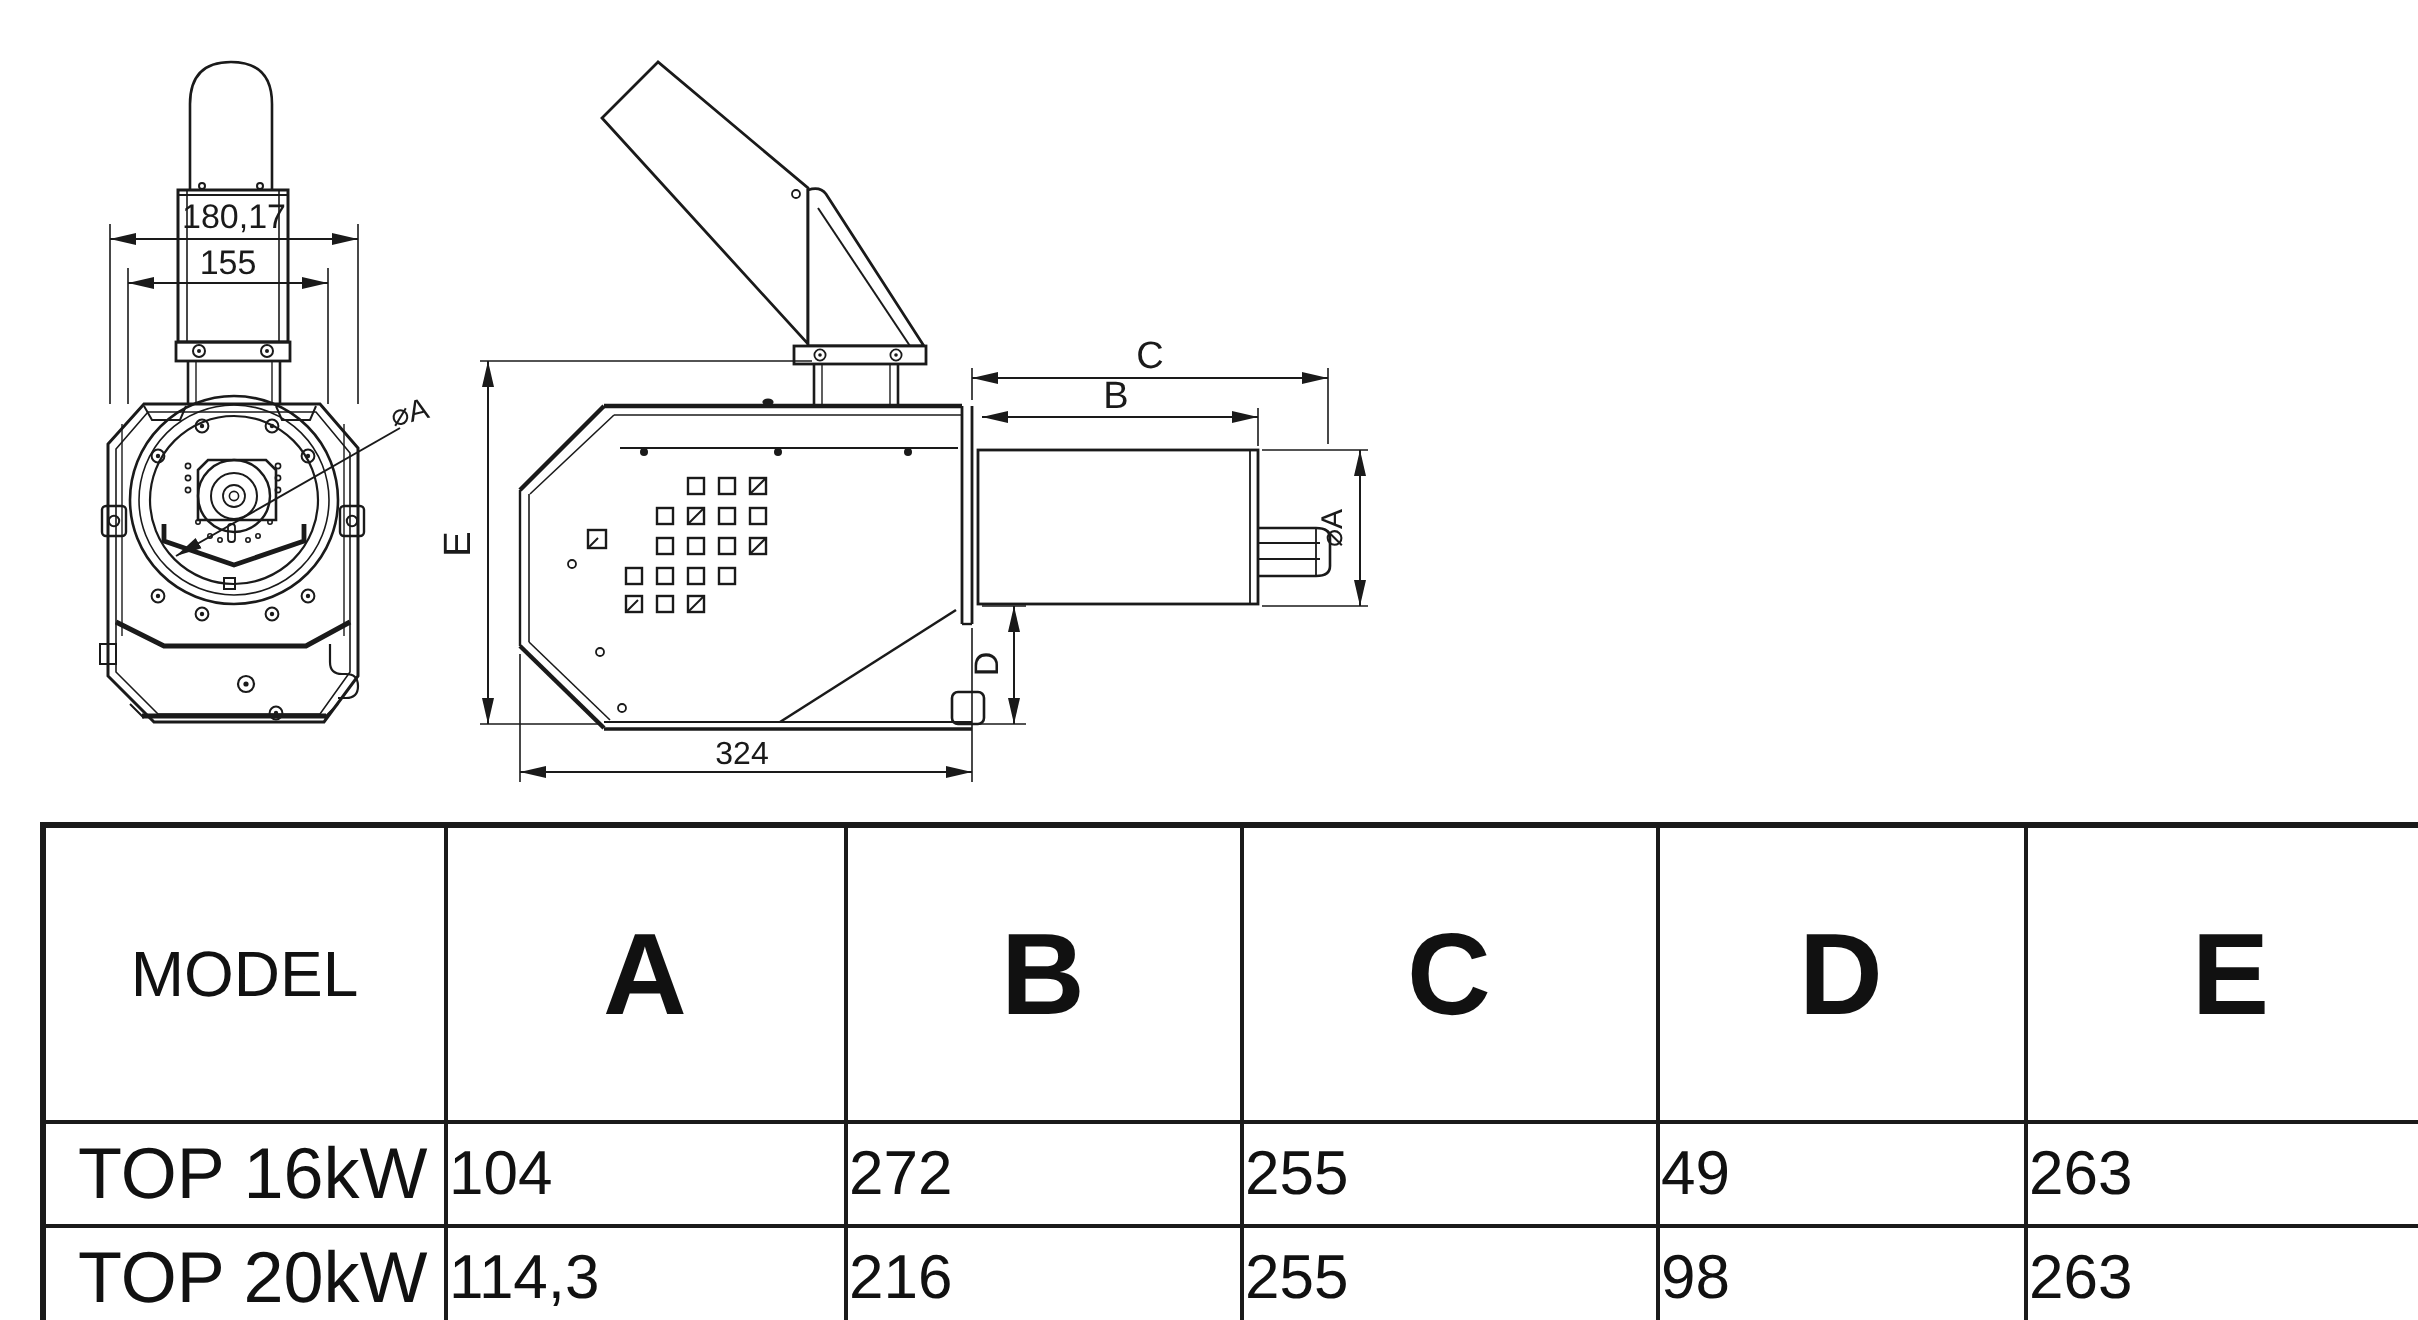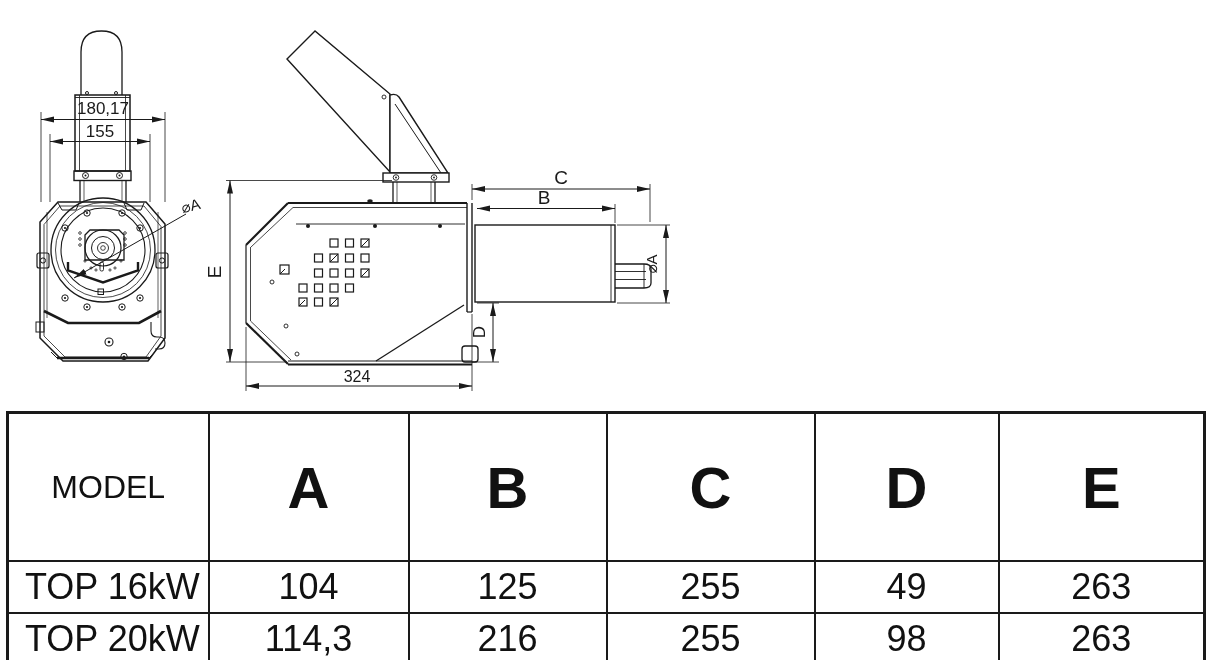--- a/index.html
+++ b/index.html
@@ -1,28 +1,28 @@
 <!DOCTYPE html>
 <html><head>
 <meta charset="utf-8">
 <style>
   html,body{margin:0;padding:0;background:#ffffff;}
   body{width:1209px;height:660px;position:relative;font-family:"Liberation Sans","DejaVu Sans",sans-serif;overflow:hidden;}
-  .stage{position:absolute;left:0;top:0;width:992px;height:660px;background:#fff;}
+  .stage{position:absolute;left:14px;top:0;width:992px;height:660px;background:#fff;}
   svg{display:block;}
   svg text{fill:#1a1a1a;font-family:"Liberation Sans","DejaVu Sans",sans-serif;}
   .spec-table{position:absolute;left:6px;top:397px;border-collapse:collapse;table-layout:fixed;width:1197px;height:256px;background:#fff;margin-top:14px;}
   .spec-table th,.spec-table td{border:2px solid #1a1a1a;color:#111;vertical-align:middle;overflow:hidden;white-space:nowrap;}
   .spec-table{border:3px solid #1a1a1a;}
   .spec-table tr.header-row{height:132px;}
   .spec-table tr.data-row{height:41px;}
   th.model-head{font-size:32px;font-weight:normal;text-align:center;}
   th.letter-head{font-size:58px;font-weight:bold;text-align:center;}
   td.model-cell{font-size:36px;text-align:left;padding-left:16px;}
-  td.num-cell{font-size:36px;text-align:center;}
+  td.num-cell{font-size:31px;text-align:left;}
 </style>
 </head>
 <body>
 
 <div class="stage">
 
 <svg width="1209" height="397" viewBox="0 0 1209 397">
   <defs>
     <marker id="arr" orient="auto-start-reverse" markerWidth="14" markerHeight="8" refX="13" refY="4" markerUnits="userSpaceOnUse">
       <path d="M0,1 L13,4 L0,7 Z" fill="#1a1a1a"></path>
@@ -259,21 +259,21 @@
     <th class="model-head">MODEL</th>
     <th class="letter-head">A</th>
     <th class="letter-head">B</th>
     <th class="letter-head">C</th>
     <th class="letter-head">D</th>
     <th class="letter-head">E</th>
   </tr>
   <tr class="data-row">
     <td class="model-cell">TOP 16kW</td>
     <td class="num-cell">104</td>
-    <td class="num-cell">125</td>
+    <td class="num-cell">272</td>
     <td class="num-cell">255</td>
     <td class="num-cell">49</td>
     <td class="num-cell">263</td>
   </tr>
   <tr class="data-row">
     <td class="model-cell">TOP 20kW</td>
     <td class="num-cell">114,3</td>
     <td class="num-cell">216</td>
     <td class="num-cell">255</td>
     <td class="num-cell">98</td>

